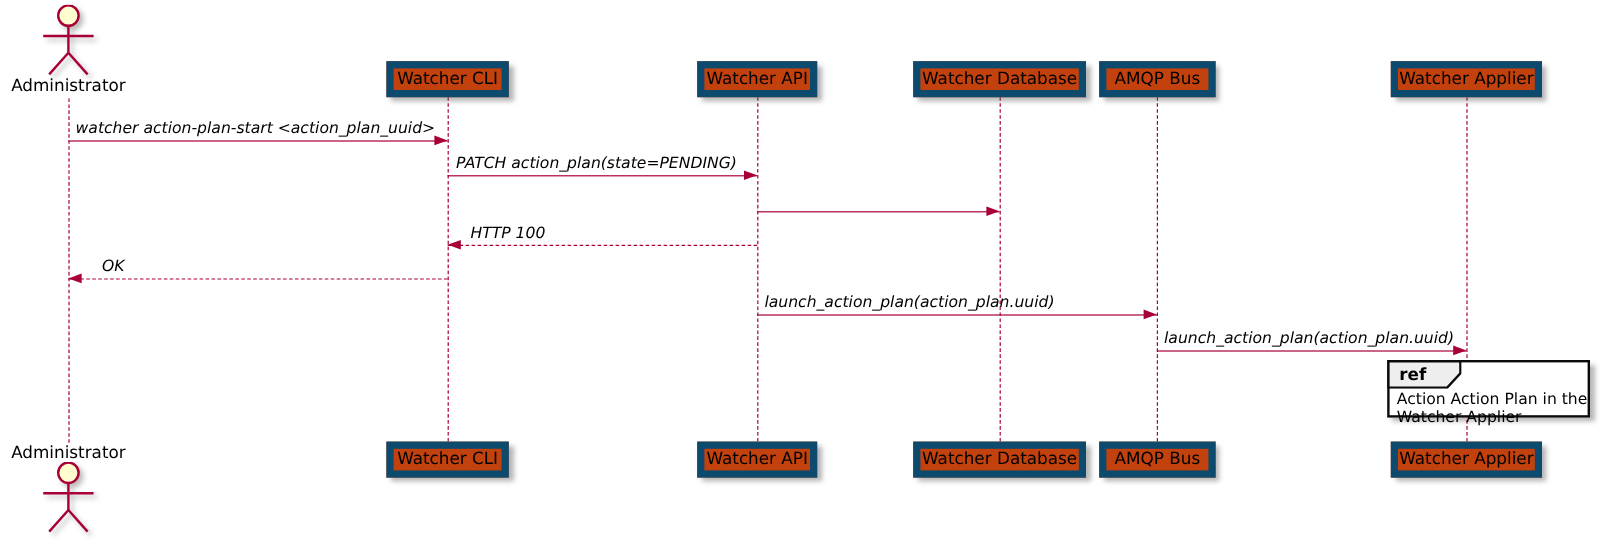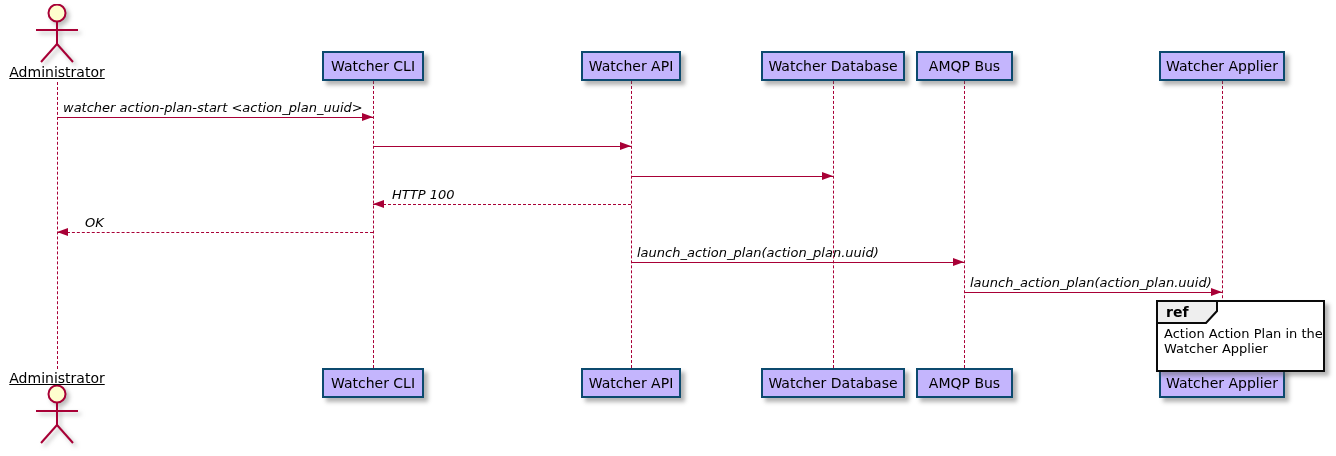--- a/index.html
+++ b/index.html
@@ -13,36 +13,35 @@
   }
   .lifeline{
     position:absolute;
     width:0;
     border-left:1px dashed #A80036;
   }
   .pbox{
     position:absolute;
     box-sizing:border-box;
     height:30px;
-    background:#c4b5fd;
-    border:2px solid #0c4a6e;
+    background:#c2410c;
+    border:6px solid #0c4a6e;
     box-shadow:4px 4px 4px rgba(90,90,90,0.45);
     display:flex;align-items:center;justify-content:center;
     font-size:14px;
     white-space:nowrap;
     z-index:3;
   }
   .actor-figure{position:absolute;z-index:3;filter:drop-shadow(3px 3px 2px rgba(120,120,120,0.5));}
   .actor-label{
     position:absolute;
     font-size:14px;
     text-align:center;
     white-space:nowrap;
     z-index:3;
-    text-decoration:underline;
   }
   .mlabel{
     position:absolute;
     font-size:13px;
     height:16px;
     white-space:nowrap;
     z-index:2;
     font-style:italic;
   }
   .mline{
@@ -105,20 +104,21 @@
   <div class="pbox" style="left:322px;top:51px;width:102px">Watcher CLI</div>
   <div class="pbox" style="left:581px;top:51px;width:100px">Watcher API</div>
   <div class="pbox" style="left:761px;top:51px;width:144px">Watcher Database</div>
   <div class="pbox" style="left:916px;top:51px;width:97px">AMQP Bus</div>
   <div class="pbox" style="left:1159px;top:51px;width:126px">Watcher Applier</div>
 
   <div class="mlabel" style="left:63px;top:100px">watcher action-plan-start &lt;action_plan_uuid&gt;</div>
   <div class="mline" style="left:57px;top:117px;width:316px"></div>
   <div class="arr right" style="left:362px;top:113px"></div>
 
+  <div class="mlabel" style="left:380px;top:129px">PATCH action_plan(state=PENDING)</div>
   <div class="mline" style="left:373px;top:146px;width:258px"></div>
   <div class="arr right" style="left:620px;top:142px"></div>
 
   <div class="mline" style="left:631px;top:176px;width:202px"></div>
   <div class="arr right" style="left:822px;top:172px"></div>
 
   <div class="mlabel" style="left:392px;top:187px">HTTP 100</div>
   <div class="mline dashed" style="left:373px;top:204px;width:258px"></div>
   <div class="arr left" style="left:373px;top:200px"></div>
 
@@ -127,21 +127,21 @@
   <div class="arr left" style="left:57px;top:228px"></div>
 
   <div class="mlabel" style="left:637px;top:245px">launch_action_plan(action_plan.uuid)</div>
   <div class="mline" style="left:631px;top:262px;width:333px"></div>
   <div class="arr right" style="left:953px;top:258px"></div>
 
   <div class="mlabel" style="left:970px;top:275px">launch_action_plan(action_plan.uuid)</div>
   <div class="mline" style="left:964px;top:292px;width:258px"></div>
   <div class="arr right" style="left:1211px;top:288px"></div>
 
-  <div class="refbox" style="left:1156px;top:300px;width:169px;height:72px">
+  <div class="refbox" style="left:1156px;top:300px;width:169px;height:48px">
     <svg class="ref-tab" width="62" height="24" viewBox="0 0 62 24">
       <path d="M1,1 L61,1 L61,11 L50,23 L1,23 Z" fill="#EEEEEE" stroke="#0a0a0a" stroke-width="2"></path>
       <text x="10" y="17" font-size="14" font-weight="bold" fill="#000" font-family="DejaVu Sans, Liberation Sans, sans-serif">ref</text>
     </svg>
     <div class="ref-body">
       <div>Action Action Plan in the</div>
       <div>Watcher Applier</div>
     </div>
   </div>
 

